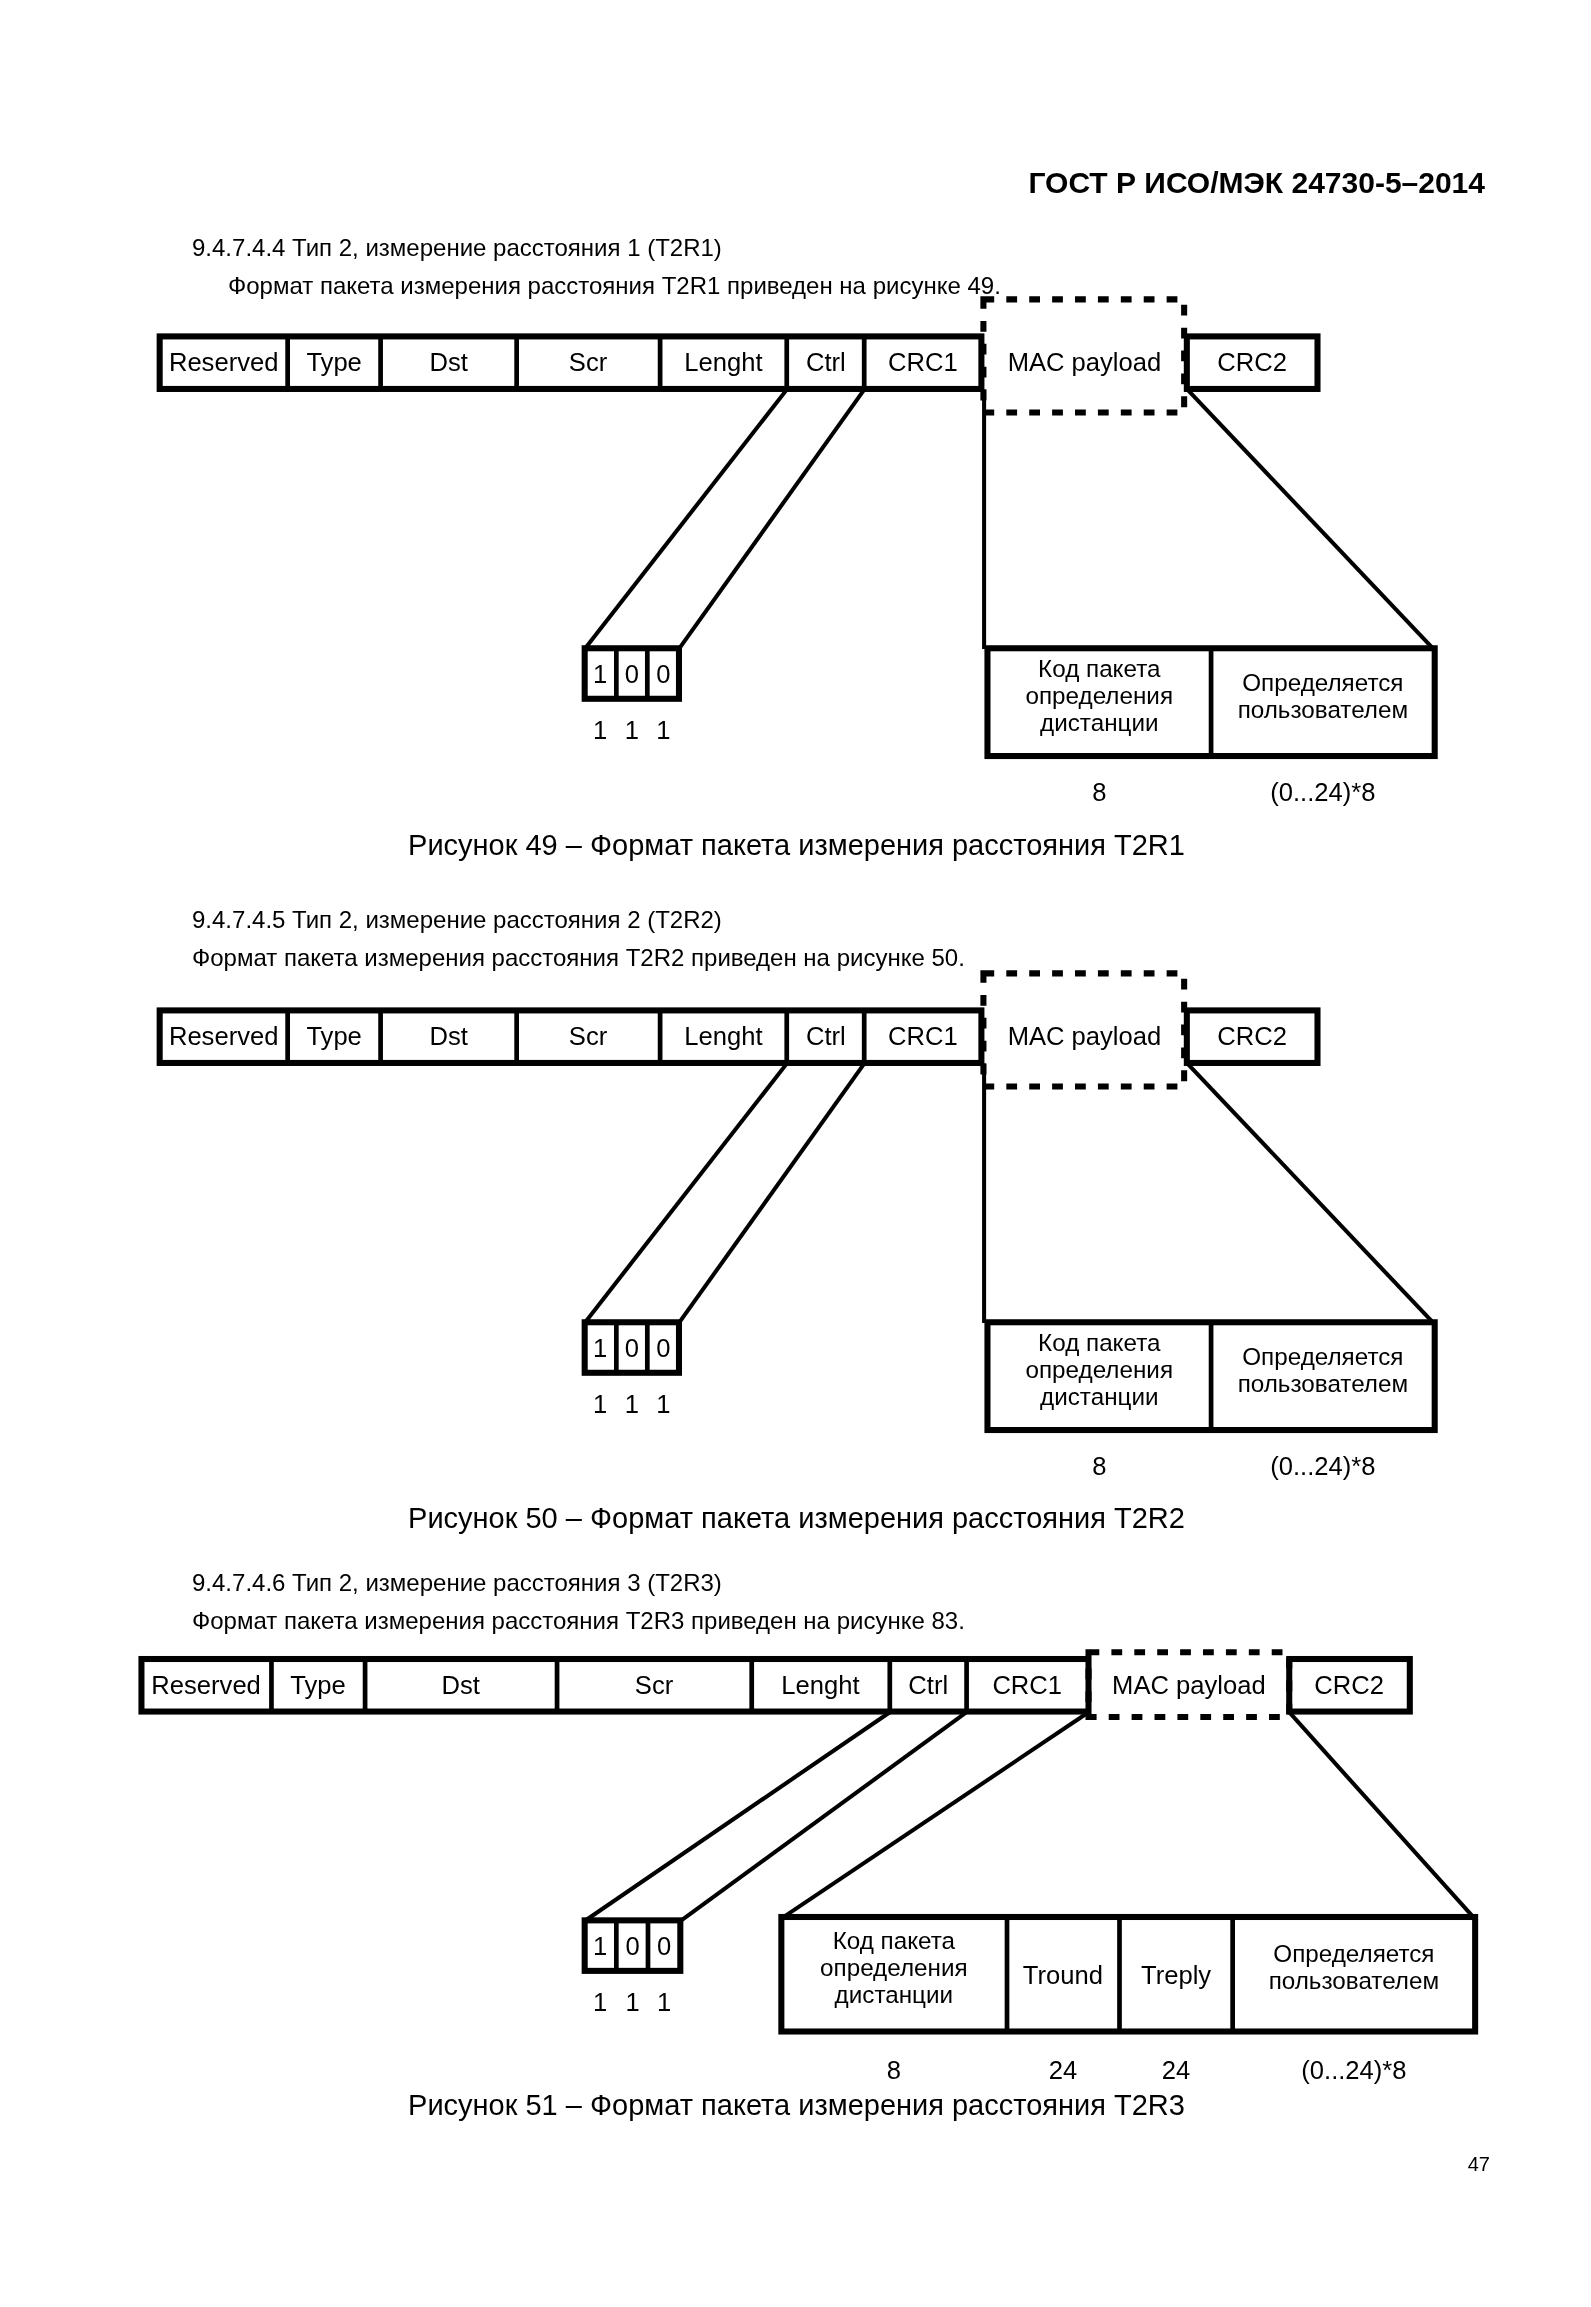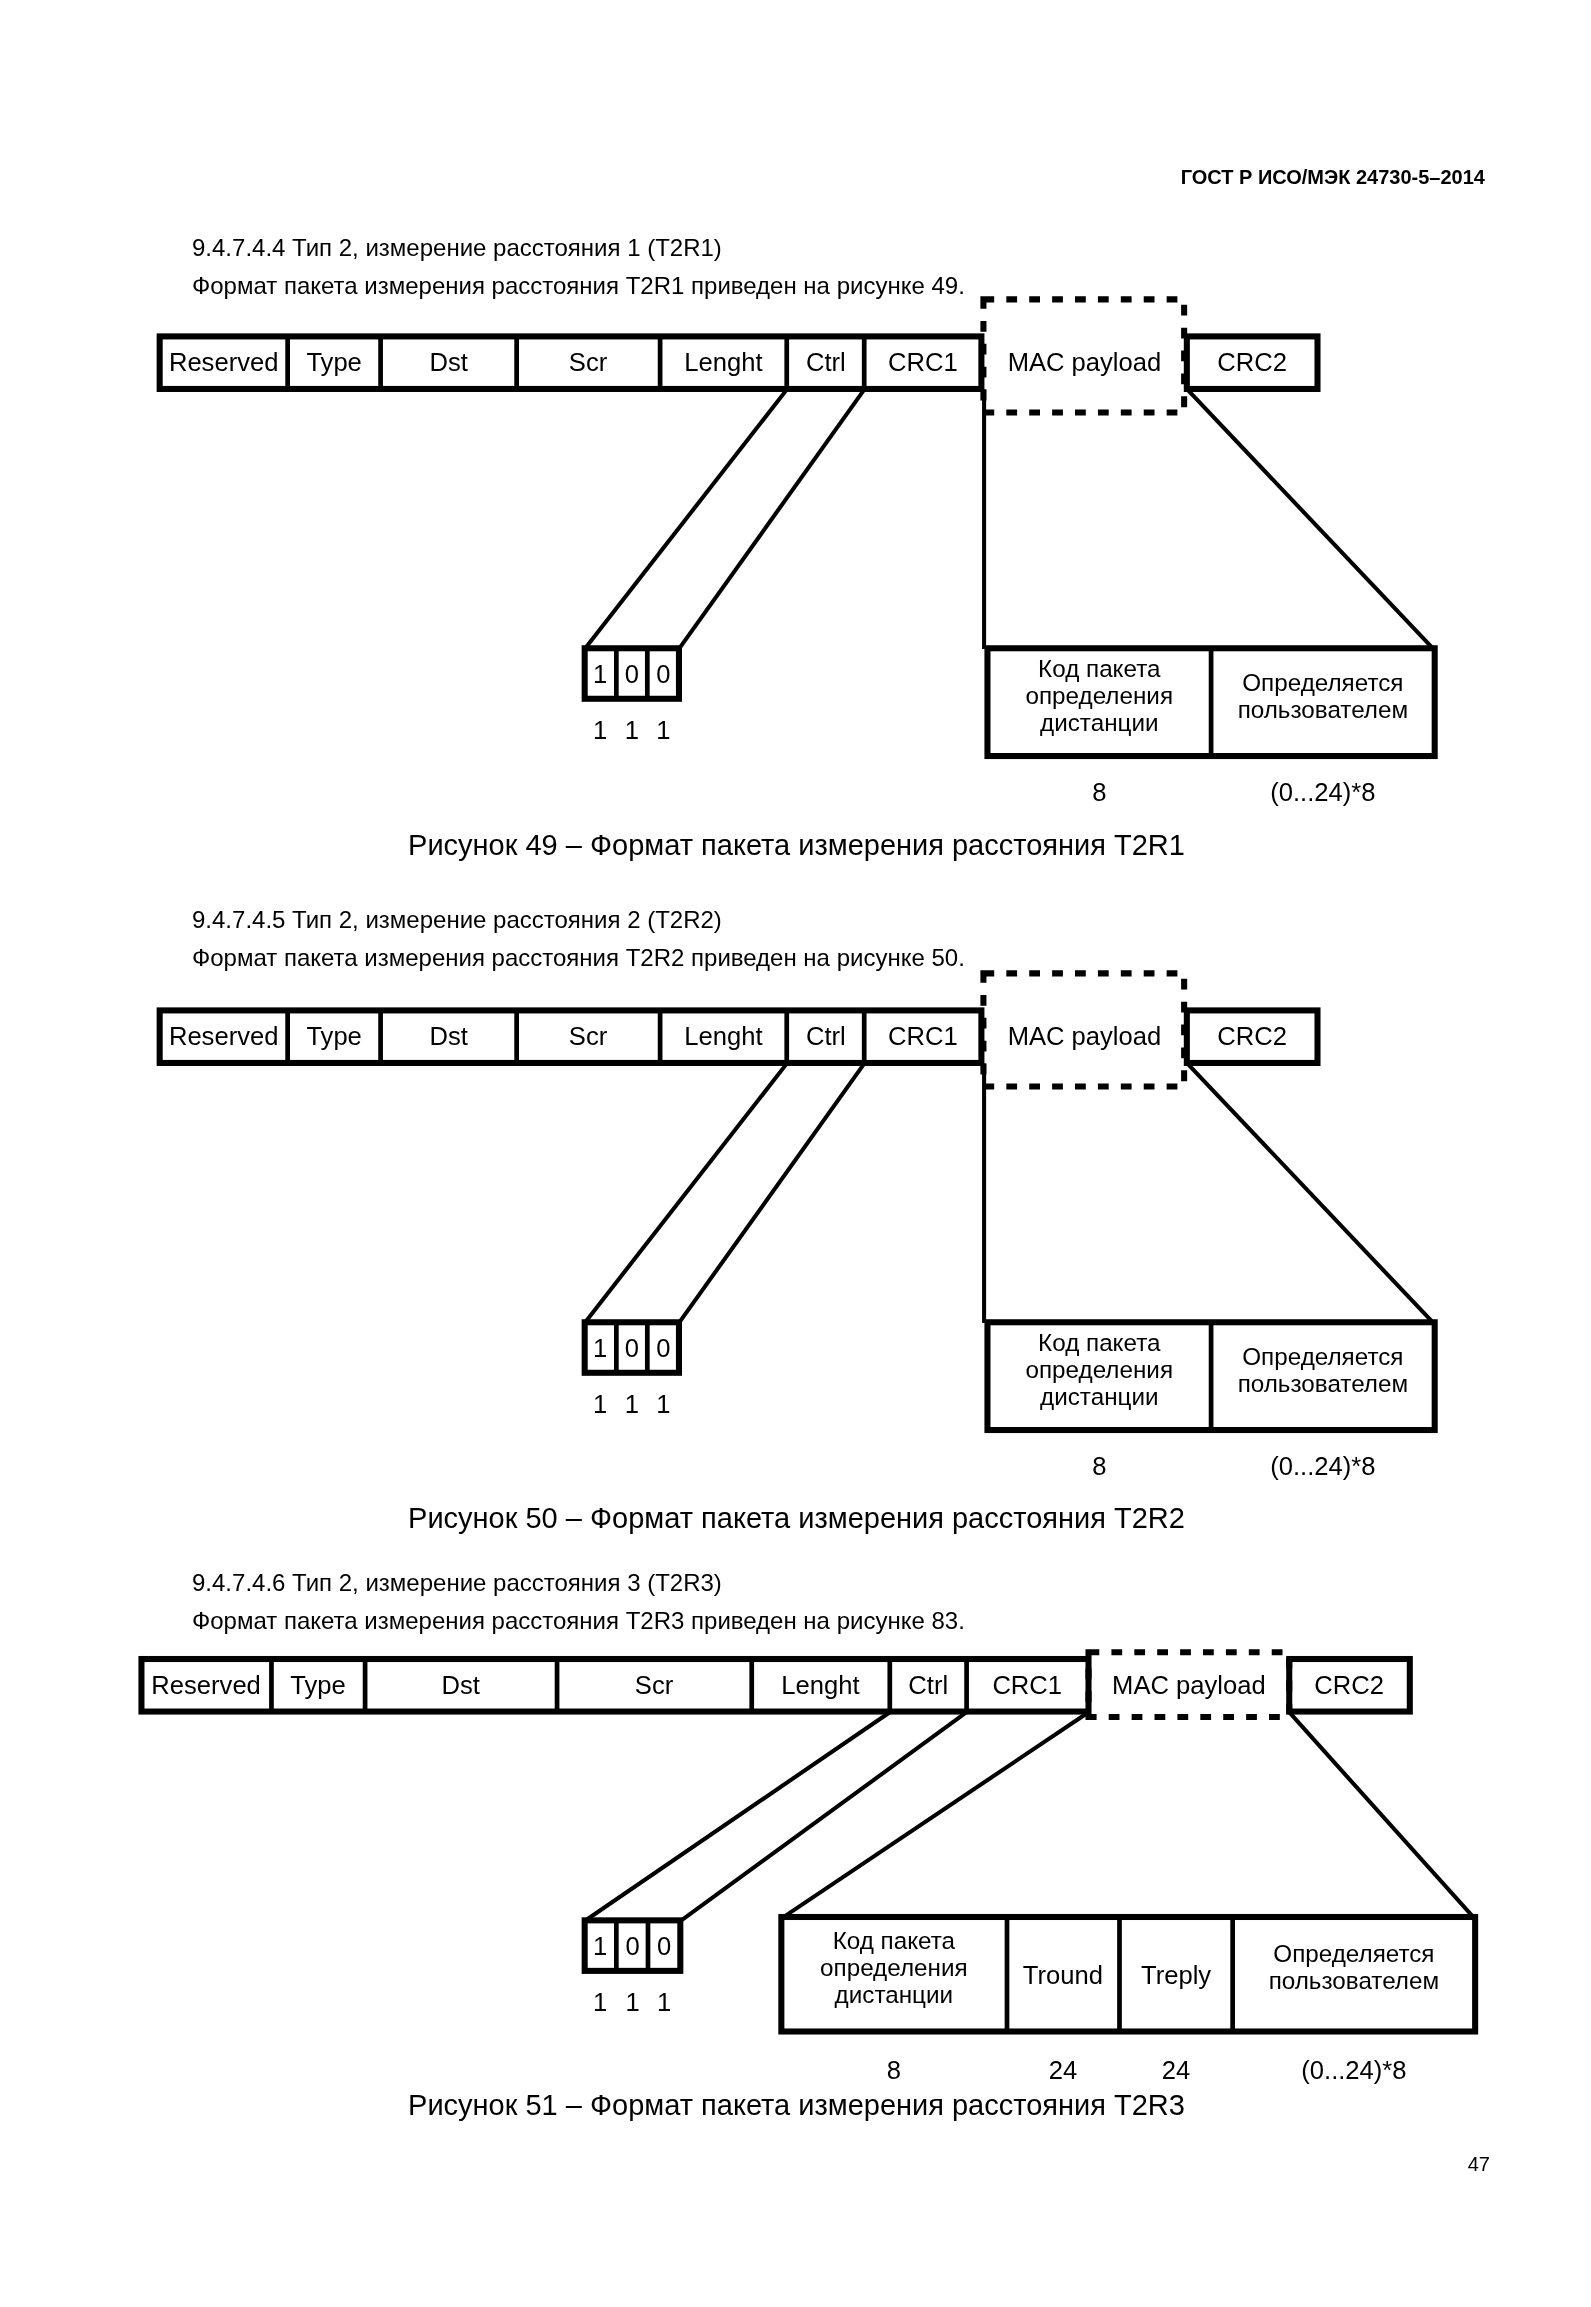--- a/index.html
+++ b/index.html
@@ -6,21 +6,21 @@
   .page {
     position:relative;
     width:1591px; height:2307px;
     background:#ffffff;
     color:#000;
     font-family:"Liberation Sans", sans-serif;
     overflow:hidden;
   }
   .std-header {
     position:absolute; top:166px; right:106px;
-    font-size:20px; font-weight:bold; white-space:nowrap;
+    font-size:30px; font-weight:bold; white-space:nowrap;
   }
   .sec-heading, .sec-body {
     position:absolute; left:192px;
     font-size:24px; white-space:nowrap;
   }
   .fig-caption {
     position:absolute; left:1px; width:1591px;
     text-align:center; font-size:29px; white-space:nowrap;
   }
   .page-num {
@@ -41,21 +41,21 @@
   .dashedbox { stroke-width:9px; stroke-dasharray:16 18; }
 </style>
 </head>
 <body>
 
 <div class="page">
 
   <div class="std-header">ГОСТ Р ИСО/МЭК 24730-5–2014</div>
 
   <div class="sec-heading" style="top:234px;">9.4.7.4.4 Тип 2, измерение расстояния 1 (T2R1)</div>
-  <div class="sec-body" style="top:272px;">Формат пакета измерения расстояния T2R1 приведен на рисунке 49.</div>
+  <div class="sec-body" style="top:272px;margin-left:36px;">Формат пакета измерения расстояния T2R1 приведен на рисунке 49.</div>
 
   <svg class="fig" style="top:296px;" width="1591" height="522" viewBox="0 0 2362 775">
     <rect class="dashedbox" x="1460" y="5" width="298" height="168"></rect>
     <rect class="outer" x="237" y="60" width="1220" height="78"></rect>
     <g>
       <line class="divider" x1="427" y1="60" x2="427" y2="138"></line>
       <line class="divider" x1="565" y1="60" x2="565" y2="138"></line>
       <line class="divider" x1="767" y1="60" x2="767" y2="138"></line>
       <line class="divider" x1="980" y1="60" x2="980" y2="138"></line>
       <line class="divider" x1="1168" y1="60" x2="1168" y2="138"></line>

